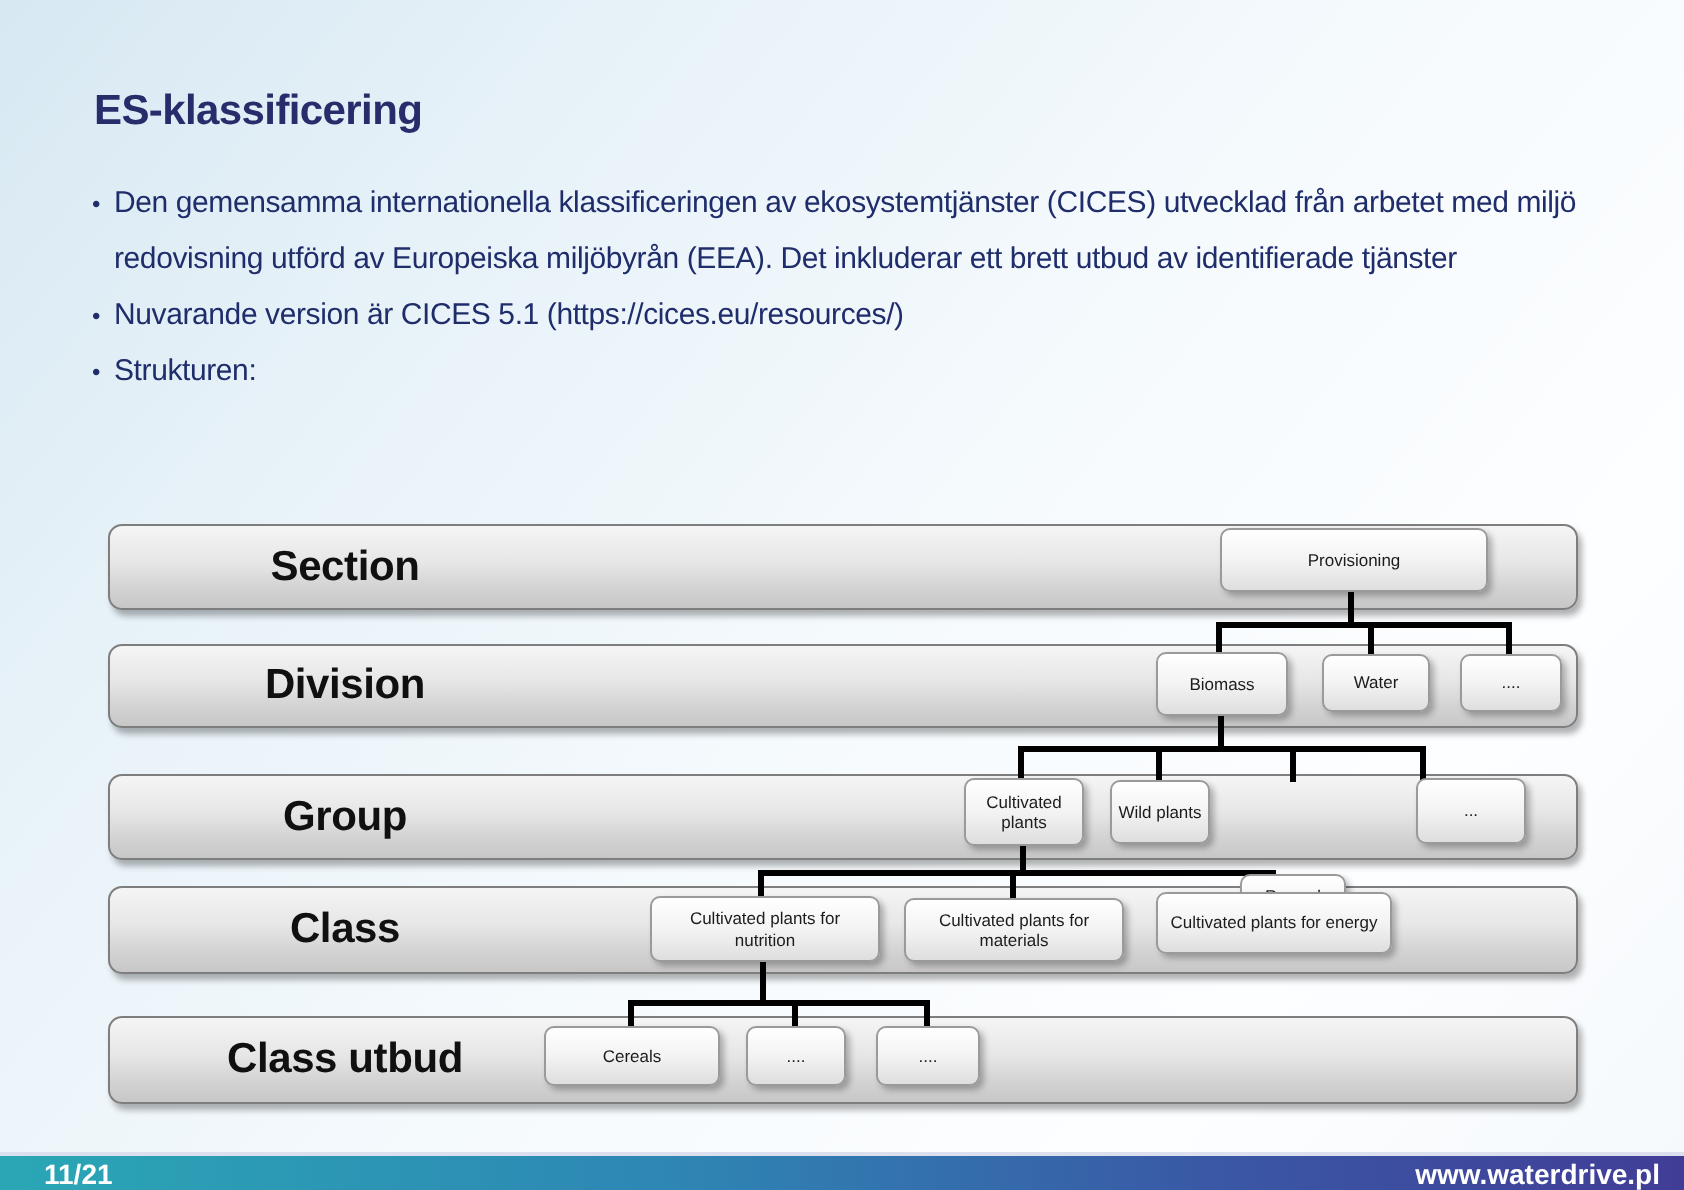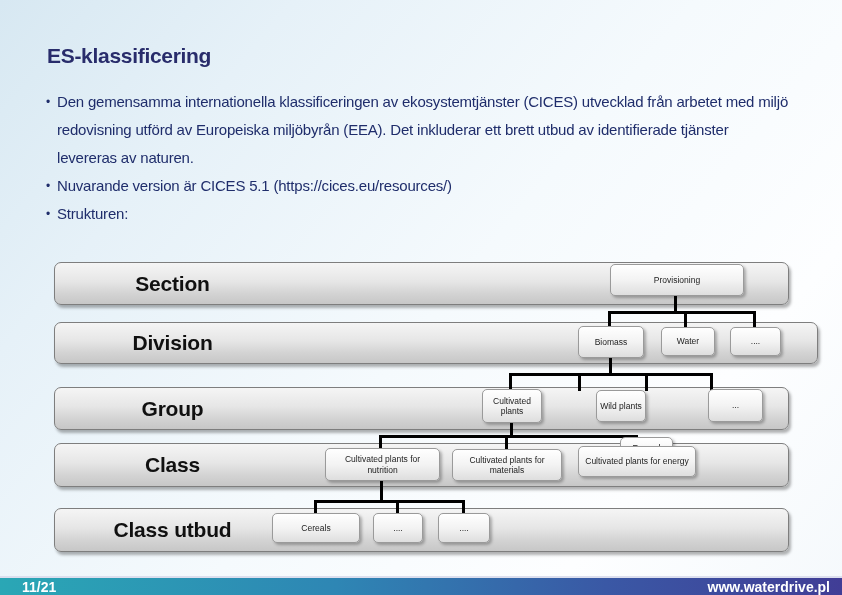--- a/index.html
+++ b/index.html
@@ -62,39 +62,35 @@
   <div class="bullets">
     <div class="bullet-line">
       <span class="marker">•</span>
       <span>Den gemensamma internationella klassificeringen av ekosystemtjänster (CICES) utvecklad från arbetet med miljö</span>
     </div>
     <div class="bullet-line">
       <span class="marker"></span>
       <span>redovisning utförd av Europeiska miljöbyrån (EEA). Det inkluderar ett brett utbud av identifierade tjänster</span>
     </div>
     <div class="bullet-line">
-      <span class="marker"></span>
-      <span>levereras av naturen.</span>
-    </div>
-    <div class="bullet-line">
       <span class="marker">•</span>
       <span>Nuvarande version är CICES 5.1 (https://cices.eu/resources/)</span>
     </div>
     <div class="bullet-line">
       <span class="marker">•</span>
       <span>Strukturen:</span>
     </div>
   </div>
 
   <div>
 
     <div class="bar" style="top:262px;height:41px;">
       <span class="row-label">Section</span>
     </div>
-    <div class="bar" style="top:322px;height:40px;padding-left:29px;">
+    <div class="bar" style="top:322px;height:40px;">
       <span class="row-label">Division</span>
     </div>
     <div class="bar" style="top:387px;height:41px;">
       <span class="row-label">Group</span>
     </div>
     <div class="bar" style="top:443px;height:42px;">
       <span class="row-label">Class</span>
     </div>
     <div class="bar" style="top:508px;height:42px;">
       <span class="row-label">Class utbud</span>
@@ -125,21 +121,21 @@
     <div class="conn" style="left:396px;top:500px;width:3px;height:14px;"></div>
     <div class="conn" style="left:462px;top:500px;width:3px;height:14px;"></div>
 
     <div class="node" style="left:610px;top:264px;width:134px;height:32px;">Provisioning</div>
 
     <div class="node" style="left:578px;top:326px;width:66px;height:32px;">Biomass</div>
     <div class="node" style="left:661px;top:327px;width:54px;height:29px;">Water</div>
     <div class="node" style="left:730px;top:327px;width:51px;height:29px;">....</div>
 
     <div class="node" style="left:482px;top:389px;width:60px;height:34px;">Cultivated plants</div>
-    <div class="node" style="left:555px;top:390px;width:50px;height:32px;margin-left:41px;">Wild plants</div>
+    <div class="node" style="left:555px;top:390px;width:50px;height:32px;">Wild plants</div>
     <div class="node" style="left:620px;top:390px;width:53px;height:32px;margin-top:47px;">Reared animals</div>
     <div class="node" style="left:708px;top:389px;width:55px;height:33px;">...</div>
 
     <div class="node" style="left:325px;top:448px;width:115px;height:33px;">Cultivated plants for nutrition</div>
     <div class="node" style="left:452px;top:449px;width:110px;height:32px;">Cultivated plants for materials</div>
     <div class="node" style="left:578px;top:446px;width:118px;height:31px;">Cultivated plants for energy</div>
 
     <div class="node" style="left:272px;top:513px;width:88px;height:30px;">Cereals</div>
     <div class="node" style="left:373px;top:513px;width:50px;height:30px;">....</div>
     <div class="node" style="left:438px;top:513px;width:52px;height:30px;">....</div>

